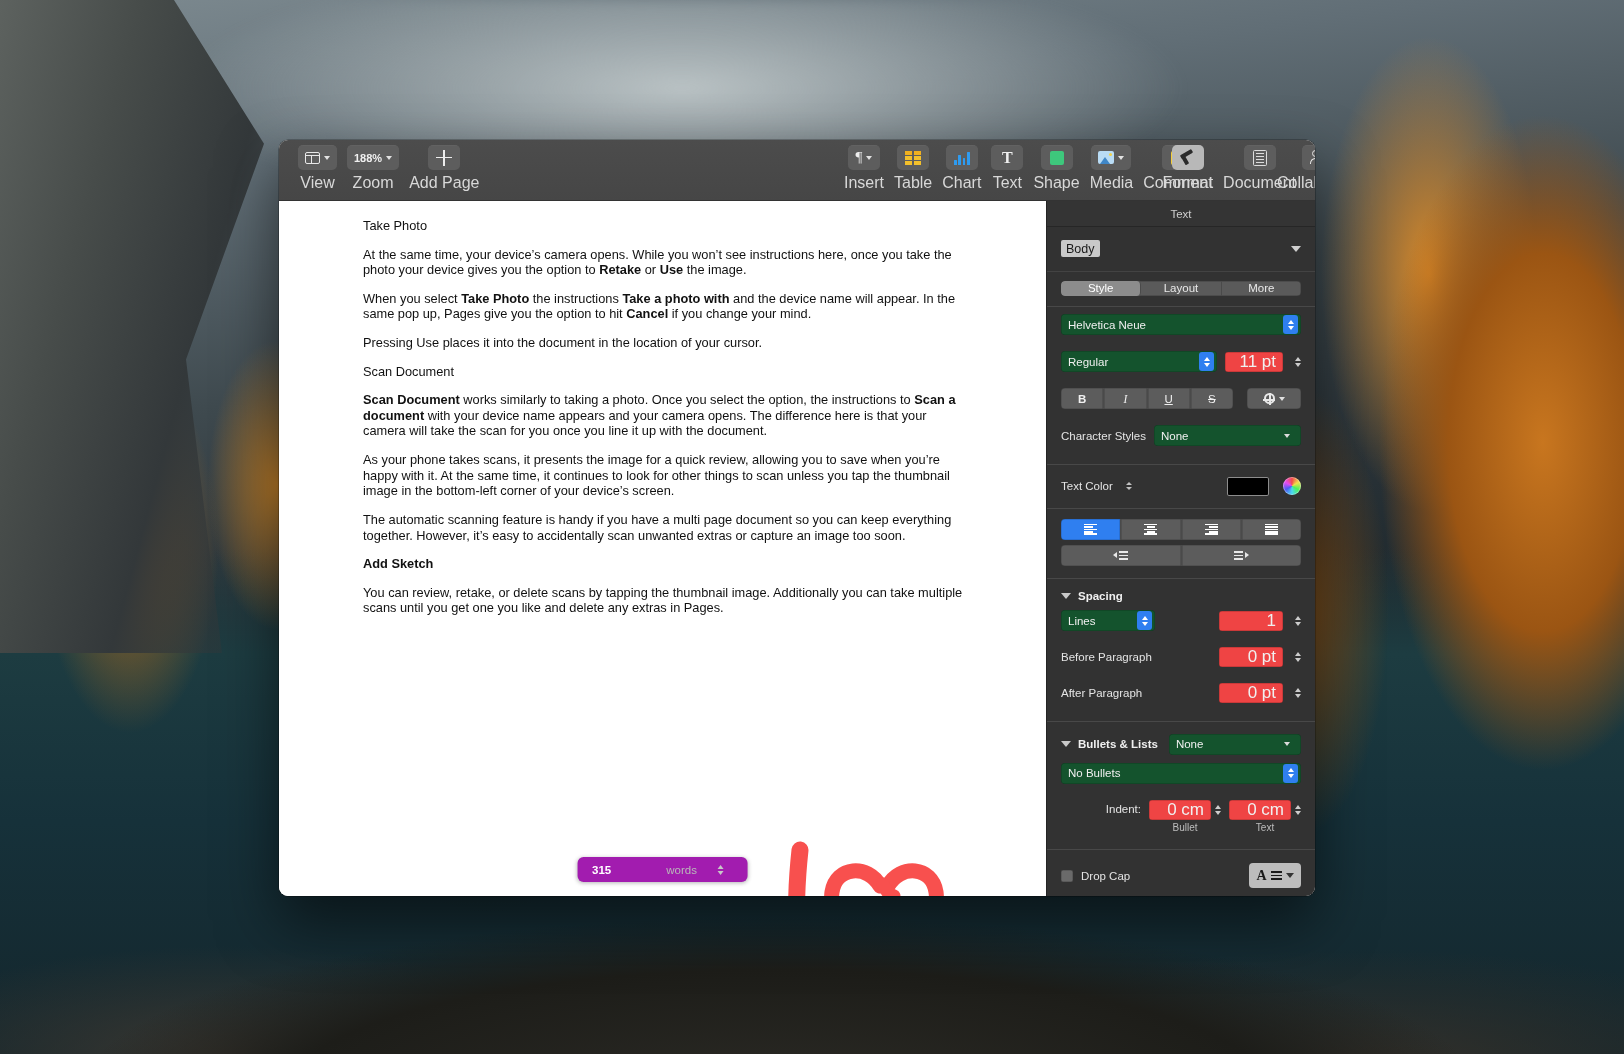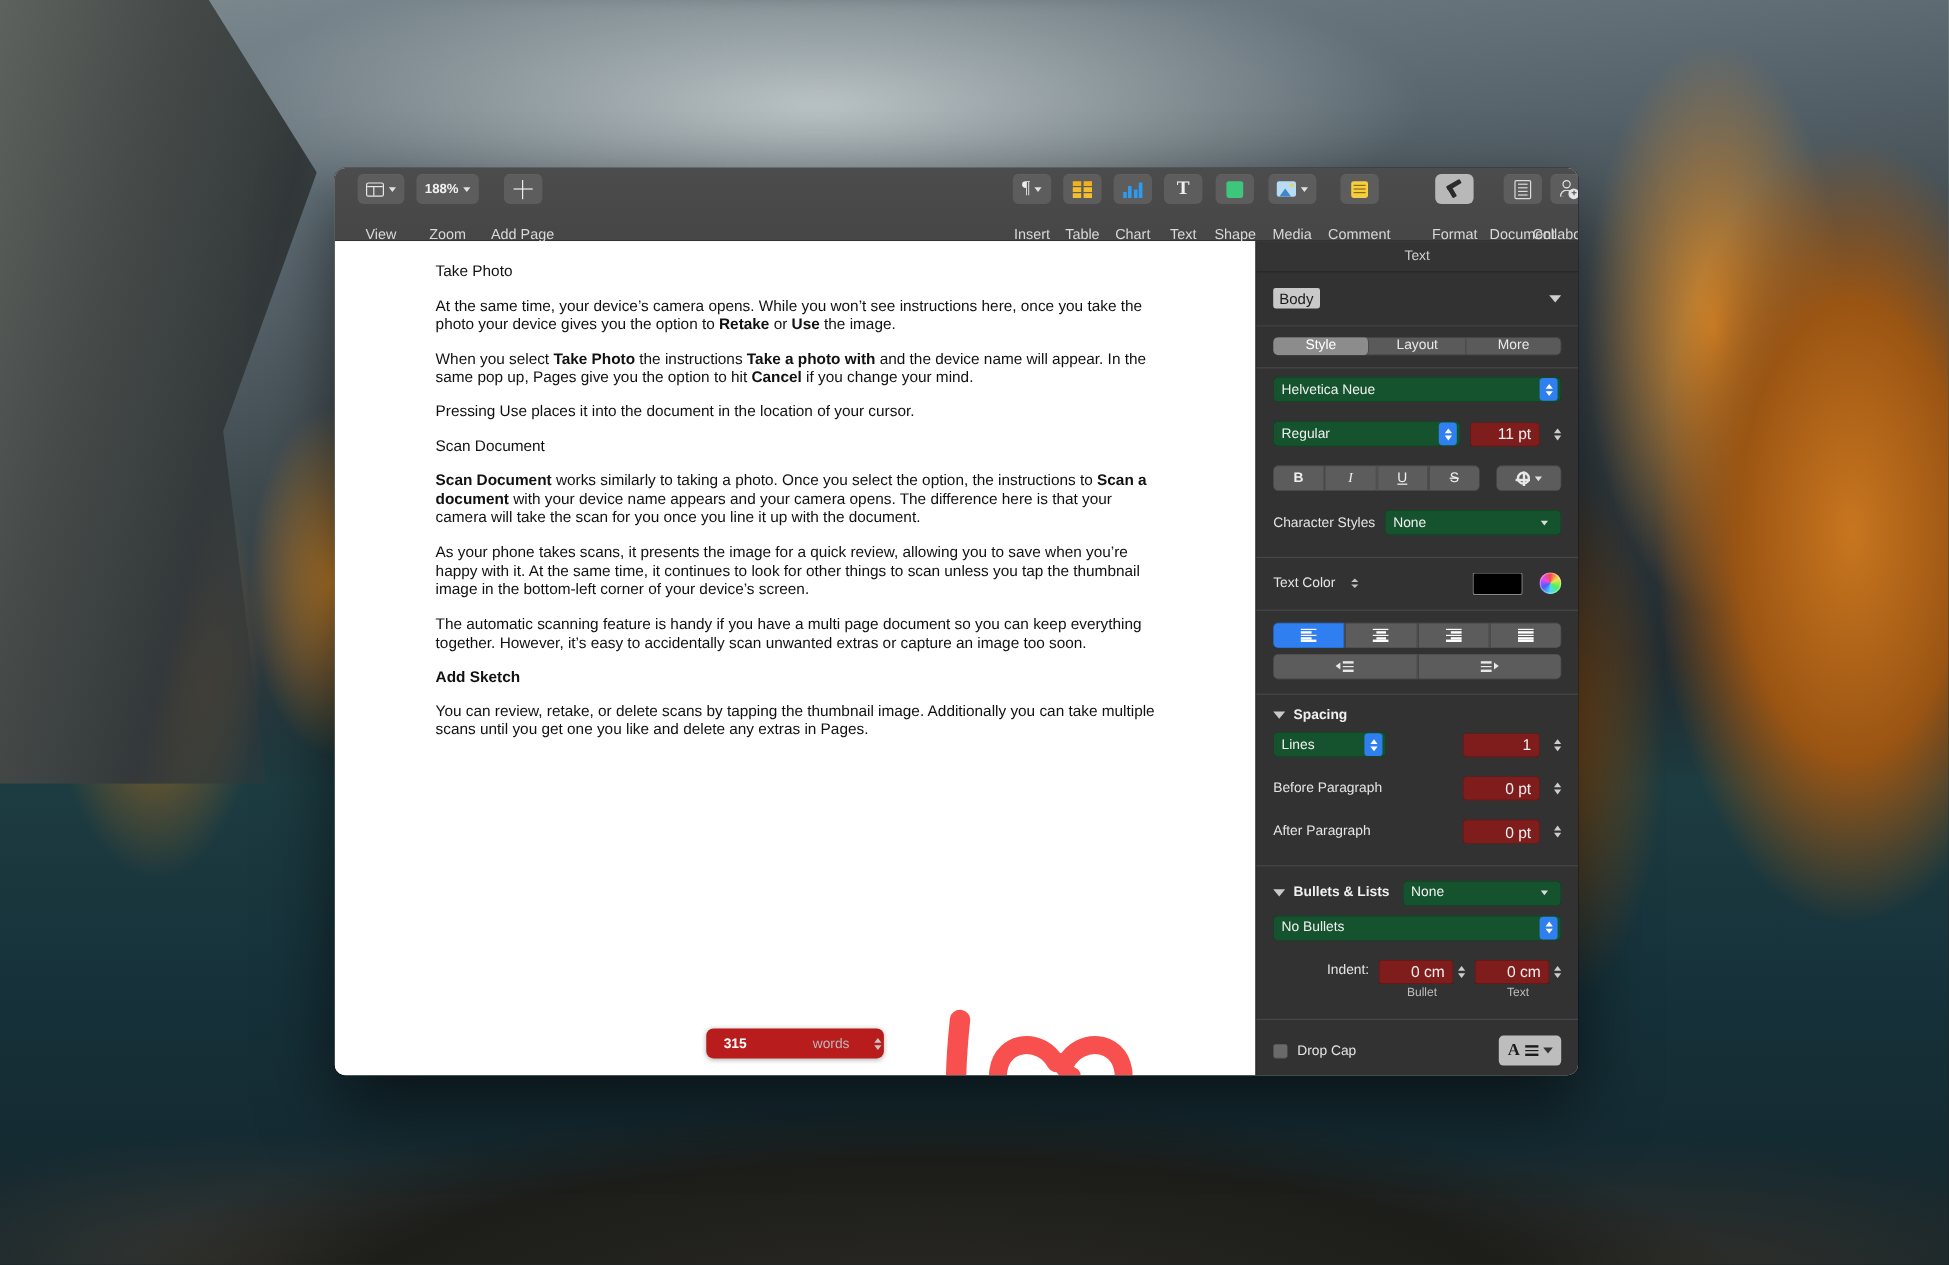--- a/index.html
+++ b/index.html
@@ -97,21 +97,21 @@
   }
   .tb-btn {
     height: 25px; min-width: 32px;
     background: #5d5d5d;
     border-radius: 5px;
     display:flex; align-items:center; justify-content:center;
     gap: 4px; padding: 0 7px;
     box-shadow: 0 .5px 0 rgba(255,255,255,.07) inset;
   }
   .tb-lbl {
-    font-size: 12px; color:#d8d8d8; margin-top: 18px; white-space:nowrap;
+    font-size: 16px; color:#d8d8d8; margin-top: 4px; white-space:nowrap;
   }
   .chev { width:0;height:0;border-left:3.5px solid transparent;border-right:3.5px solid transparent;border-top:4px solid #e2e2e2; }
   .zoomtxt { font-size:11px; color:#f0f0f0; font-weight:600; }
 
   .icon-view { width:15px;height:12px;border:1.5px solid #e8e8e8;border-radius:2px;position:relative; }
   .icon-view::before{content:"";position:absolute;left:0;top:2.5px;right:0;height:1.4px;background:#e8e8e8;}
   .icon-view::after{content:"";position:absolute;left:4.5px;top:2.5px;bottom:0;width:1.4px;background:#e8e8e8;}
 
   .icon-plus{position:relative;width:16px;height:16px;}
   .icon-plus::before{content:"";position:absolute;left:0;top:7px;width:16px;height:1.8px;background:#ededed;}
@@ -168,24 +168,24 @@
   #doc p { margin: 0 0 13px 0; }
   #doc b { font-weight: 700; }
 
   
   #sketch { position:absolute; left:505px; top:637px; width:220px; height:225px; }
 
   
   #wordcount {
     position:absolute; left:50%; transform:translateX(-50%);
     bottom:14px;
-    background:#b91c1c; color:#e8e8e8;
+    background:#a21caf; color:#e8e8e8;
     border-radius:6px; height:25px;
     display:flex; align-items:center; gap:7px;
-    padding: 0 2px 0 15px;
+    padding: 0 24px 0 15px;
     font-size:11.5px;
     box-shadow: 0 1px 4px rgba(0,0,0,.3);
   }
   #wordcount .num { font-weight:700; color:#fff; }
   #wordcount .words { color:#b9b9b9;margin-left:48px; }
   .stepper {
     display:flex;flex-direction:column;gap:2px;margin-left:14px;
   }
   .stepper .up, .stepper .dn { width:0;height:0;border-left:3.5px solid transparent;border-right:3.5px solid transparent; }
   .stepper .up { border-bottom:4px solid #c7c7c7; }
@@ -248,23 +248,23 @@
   .popup.full { flex:1; }
   .popup .arrows {
     margin-left:auto; width:15px;height:19px;border-radius:3px;
     background:#2f7ff0; display:flex;flex-direction:column;align-items:center;justify-content:center;gap:2px;
     margin-right:-4px;
   }
   .popup .arrows .u{width:0;height:0;border-left:3.5px solid transparent;border-right:3.5px solid transparent;border-bottom:4px solid #fff;}
   .popup .arrows .d{width:0;height:0;border-left:3.5px solid transparent;border-right:3.5px solid transparent;border-top:4px solid #fff;}
 
   .numfield {
-    background:#7f1d1d; border-radius:3px; height:20px;
+    background:#ef4444; border-radius:3px; height:20px;
     display:flex;align-items:center;justify-content:flex-end;
-    padding:0 7px; color:#f0f0f0; font-size:13px;
+    padding:0 7px; color:#f0f0f0; font-size:17px;
     box-shadow: inset 0 0 0 .5px rgba(0,0,0,.3);
   }
   .stepv { display:flex;flex-direction:column;gap:2px;margin-left:4px; }
   .stepv .u{width:0;height:0;border-left:3.5px solid transparent;border-right:3.5px solid transparent;border-bottom:4px solid #cdcdcd;}
   .stepv .d{width:0;height:0;border-left:3.5px solid transparent;border-right:3.5px solid transparent;border-top:4px solid #cdcdcd;}
 
   
   #bius { display:flex; margin:0 14px; gap:0; }
   #bius .bb {
     flex:1; height:21px; background:#5c5c5c;

